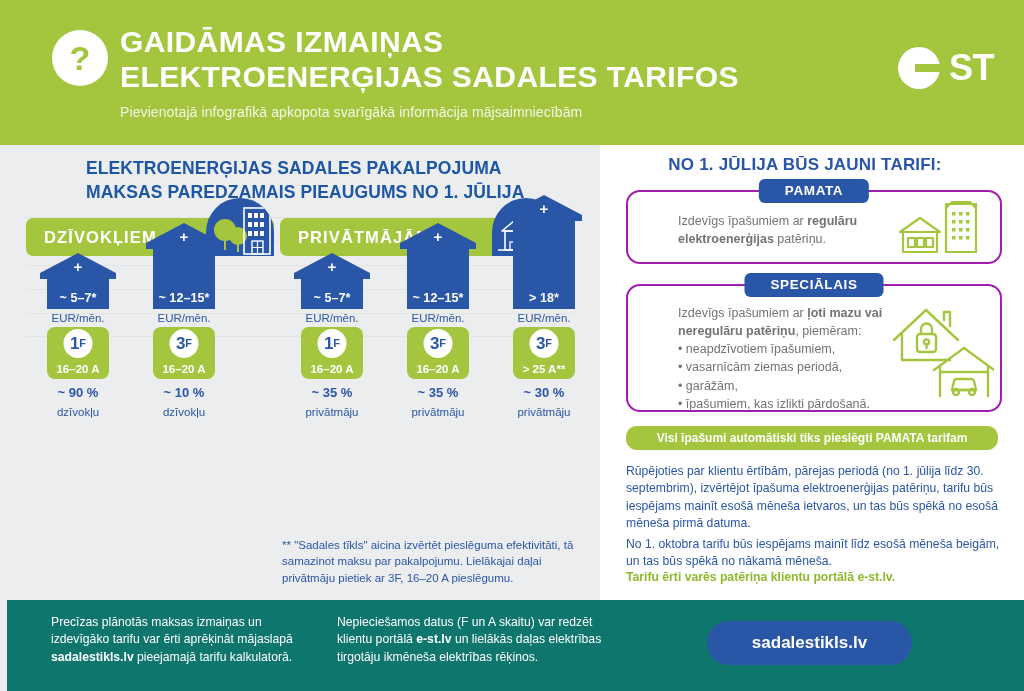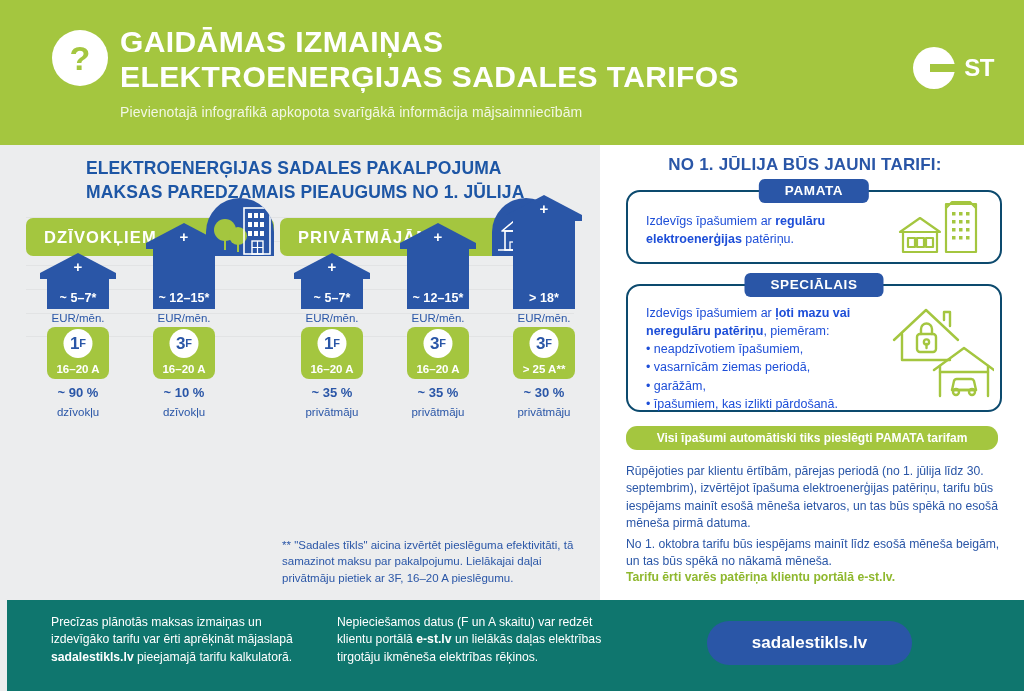--- a/index.html
+++ b/index.html
@@ -14,21 +14,21 @@
   
   .header{position:absolute;left:0;top:0;width:1024px;height:145px;background:#a4c63f;}
   .q-badge{position:absolute;left:52px;top:30px;width:56px;height:56px;border-radius:50%;
     background:#fff;color:#a4c63f;font-size:34px;font-weight:bold;display:flex;
     align-items:center;justify-content:center;line-height:1;}
   .h-title{position:absolute;left:120px;top:24px;color:#fff;font-weight:bold;
     font-size:30px;line-height:1.18;letter-spacing:.4px;}
   .h-sub{position:absolute;left:120px;top:104px;color:#f2f7e4;font-size:14px;letter-spacing:.1px;}
   .logo{position:absolute;right:30px;top:46px;display:flex;align-items:center;gap:8px;}
   .logo-mark{width:44px;height:44px;position:relative;}
-  .logo-text{color:#fff;font-size:24px;font-weight:bold;letter-spacing:-.5px;line-height:1;}
+  .logo-text{color:#fff;font-size:36px;font-weight:bold;letter-spacing:-.5px;line-height:1;}
 
   
   .left{position:absolute;left:0;top:145px;width:600px;height:455px;background:#ecedee;}
   .left-title{position:absolute;left:86px;top:11px;width:500px;color:#1d56a5;font-weight:bold;
     font-size:17.5px;line-height:1.38;letter-spacing:.1px;}
 
   .cat{position:absolute;height:38px;}
   .cat-bar{position:absolute;left:0;top:0;height:38px;background:#a4c63f;border-radius:7px;}
   .cat-label{position:absolute;left:18px;top:0;height:38px;display:flex;align-items:center;
     color:#fff;font-weight:bold;font-size:16.5px;letter-spacing:1.1px;}
@@ -69,25 +69,25 @@
     line-height:1.35;letter-spacing:.3px;}
   .tagbox{position:absolute;height:44px;background:#fff;border-radius:3px;display:flex;
     align-items:center;justify-content:center;text-align:center;color:#2a56a7;font-size:12px;
     line-height:1.3;padding:0 6px;box-sizing:border-box;}
   .note{position:absolute;color:#2a56a7;font-size:11.5px;line-height:1.42;}
 
   
   .right{position:absolute;left:600px;top:145px;width:424px;height:455px;background:#fff;}
   .r-title{position:absolute;left:0;top:10px;width:410px;text-align:center;color:#2a56a7;
     font-weight:bold;font-size:17px;letter-spacing:.2px;}
-  .card{position:absolute;left:26px;width:372px;border:2px solid #0c4a6e;border-radius:14px;}
+  .card{position:absolute;left:26px;width:372px;border:2px solid #a21caf;border-radius:14px;}
   .card-tab{position:absolute;left:50%;transform:translateX(-50%);top:-13px;background:#2a56a7;
     color:#fff;font-weight:bold;font-size:13.5px;letter-spacing:.6px;border-radius:6px;
     padding:5px 26px;line-height:1;}
-  .card-txt{color:#1d4ed8;font-size:12.5px;line-height:1.45;}
+  .card-txt{color:#737373;font-size:12.5px;line-height:1.45;margin-left:32px;}
   .greenbar{position:absolute;left:26px;width:372px;height:24px;background:#a4c63f;
     display:flex;align-items:center;justify-content:center;color:#fff;font-weight:bold;font-size:12px;}
   .para{position:absolute;left:26px;width:378px;color:#2a56a7;font-size:12.2px;line-height:1.42;}
   .para.green{color:#8fb82e;font-weight:bold;}
 
   
   .footer{position:absolute;left:7px;top:600px;width:1024px;height:91px;background:#0f766e;}
   .f-col{position:absolute;color:#fff;font-size:12.2px;line-height:1.42;}
   .f-btn{position:absolute;left:707px;top:621px;width:205px;height:44px;background:#2a56a7;
     border-radius:22px;display:flex;align-items:center;justify-content:center;color:#fff;

